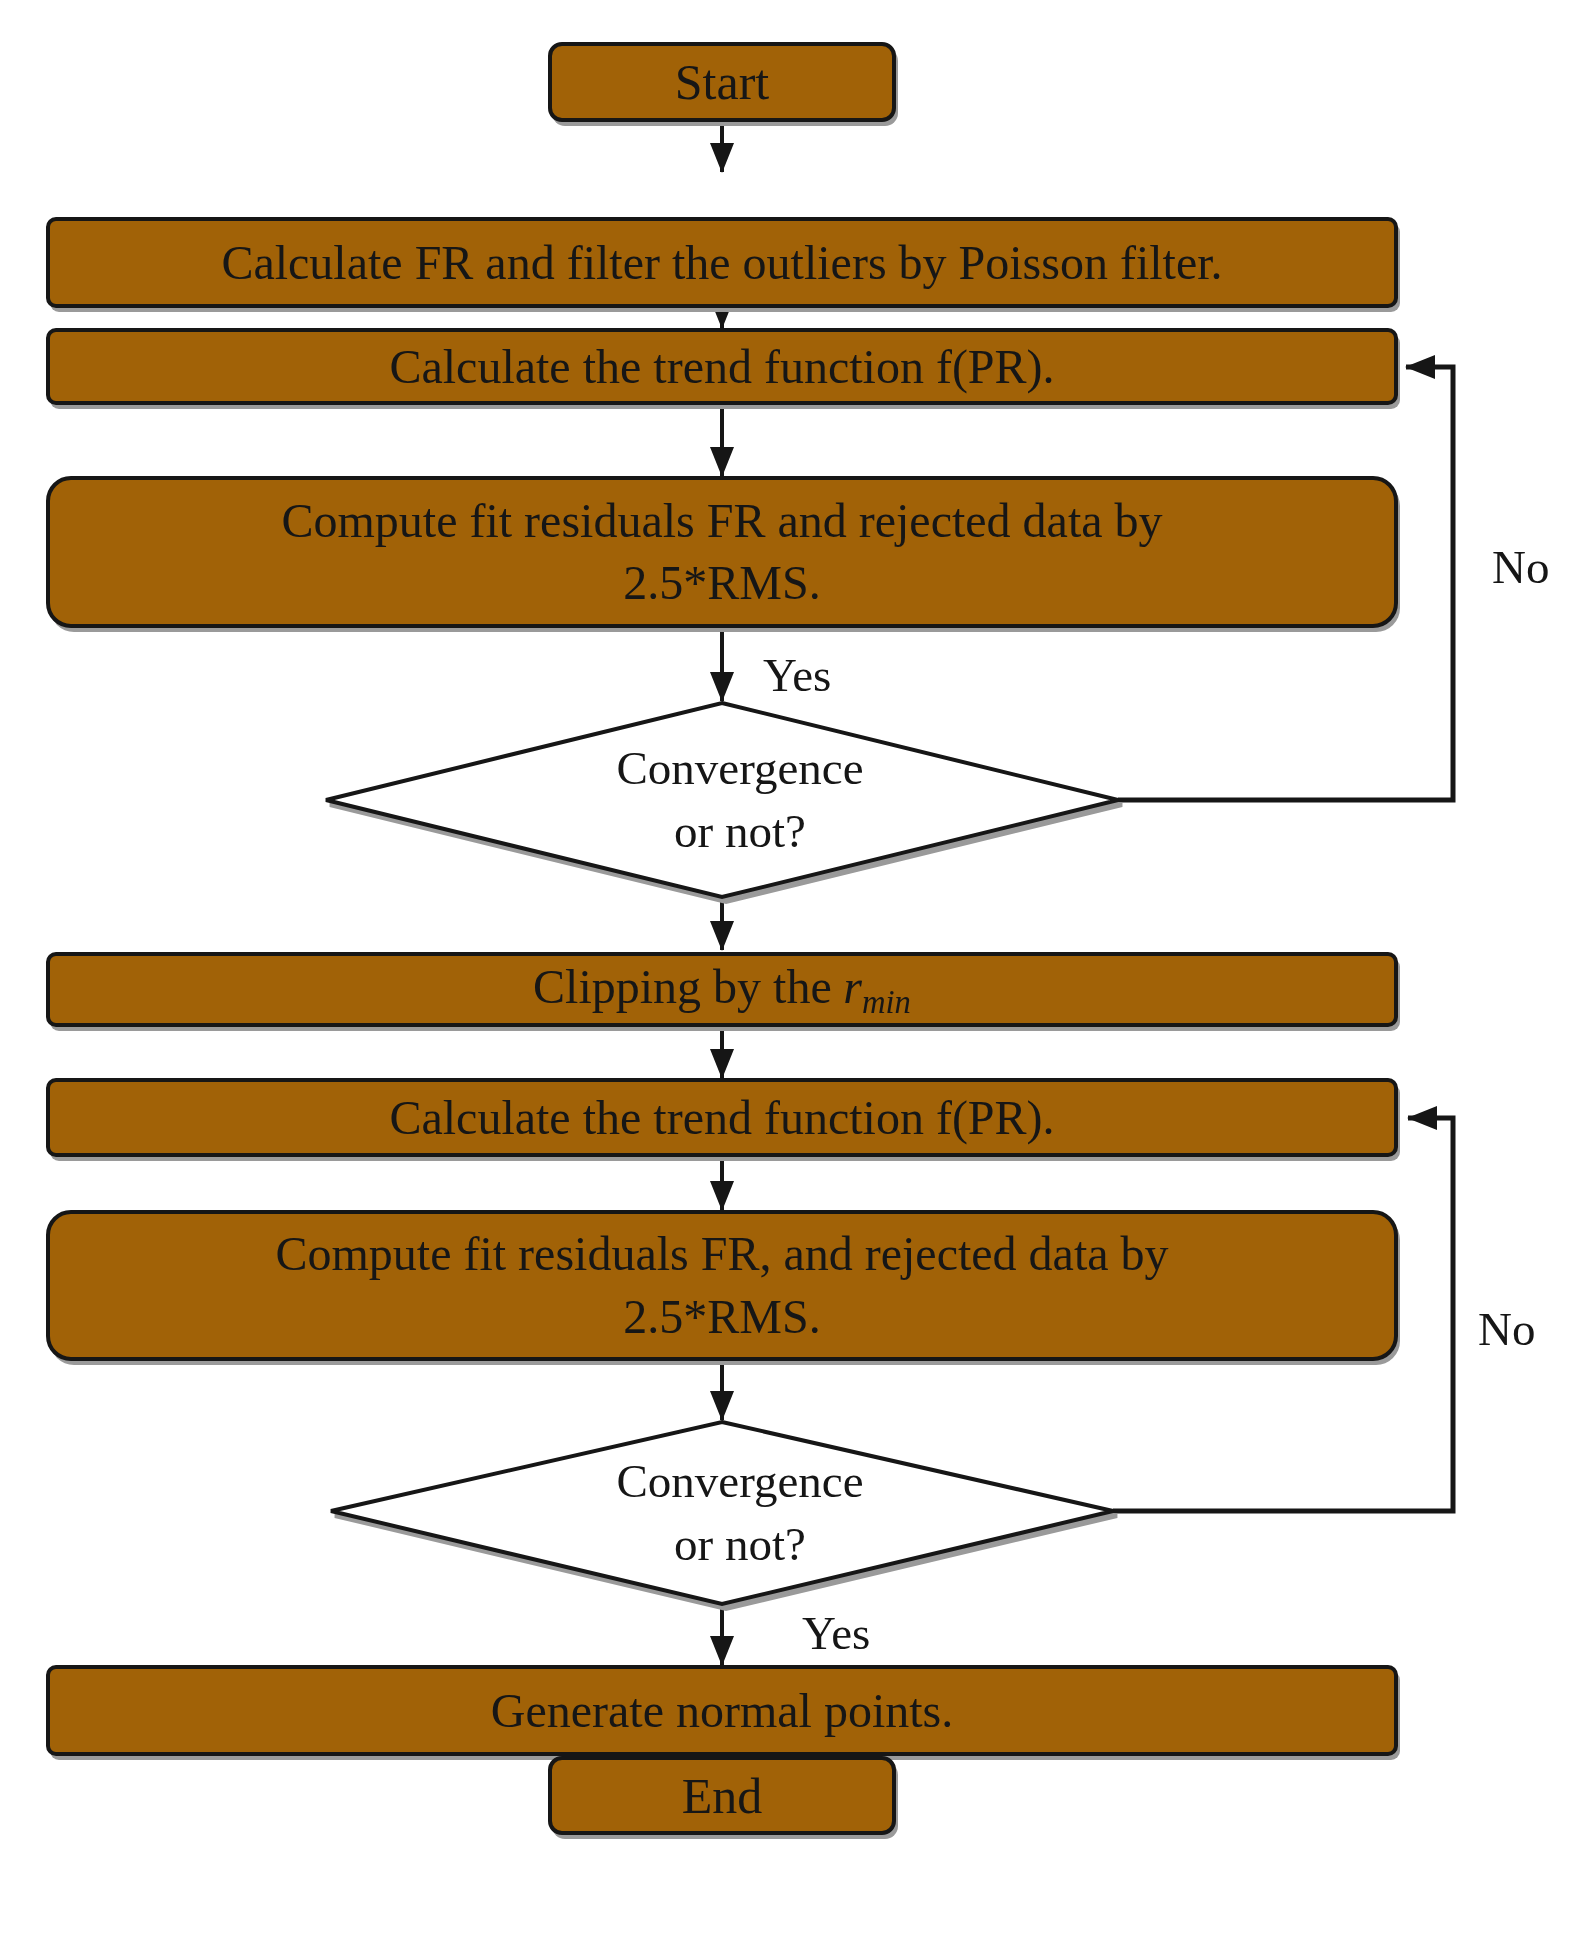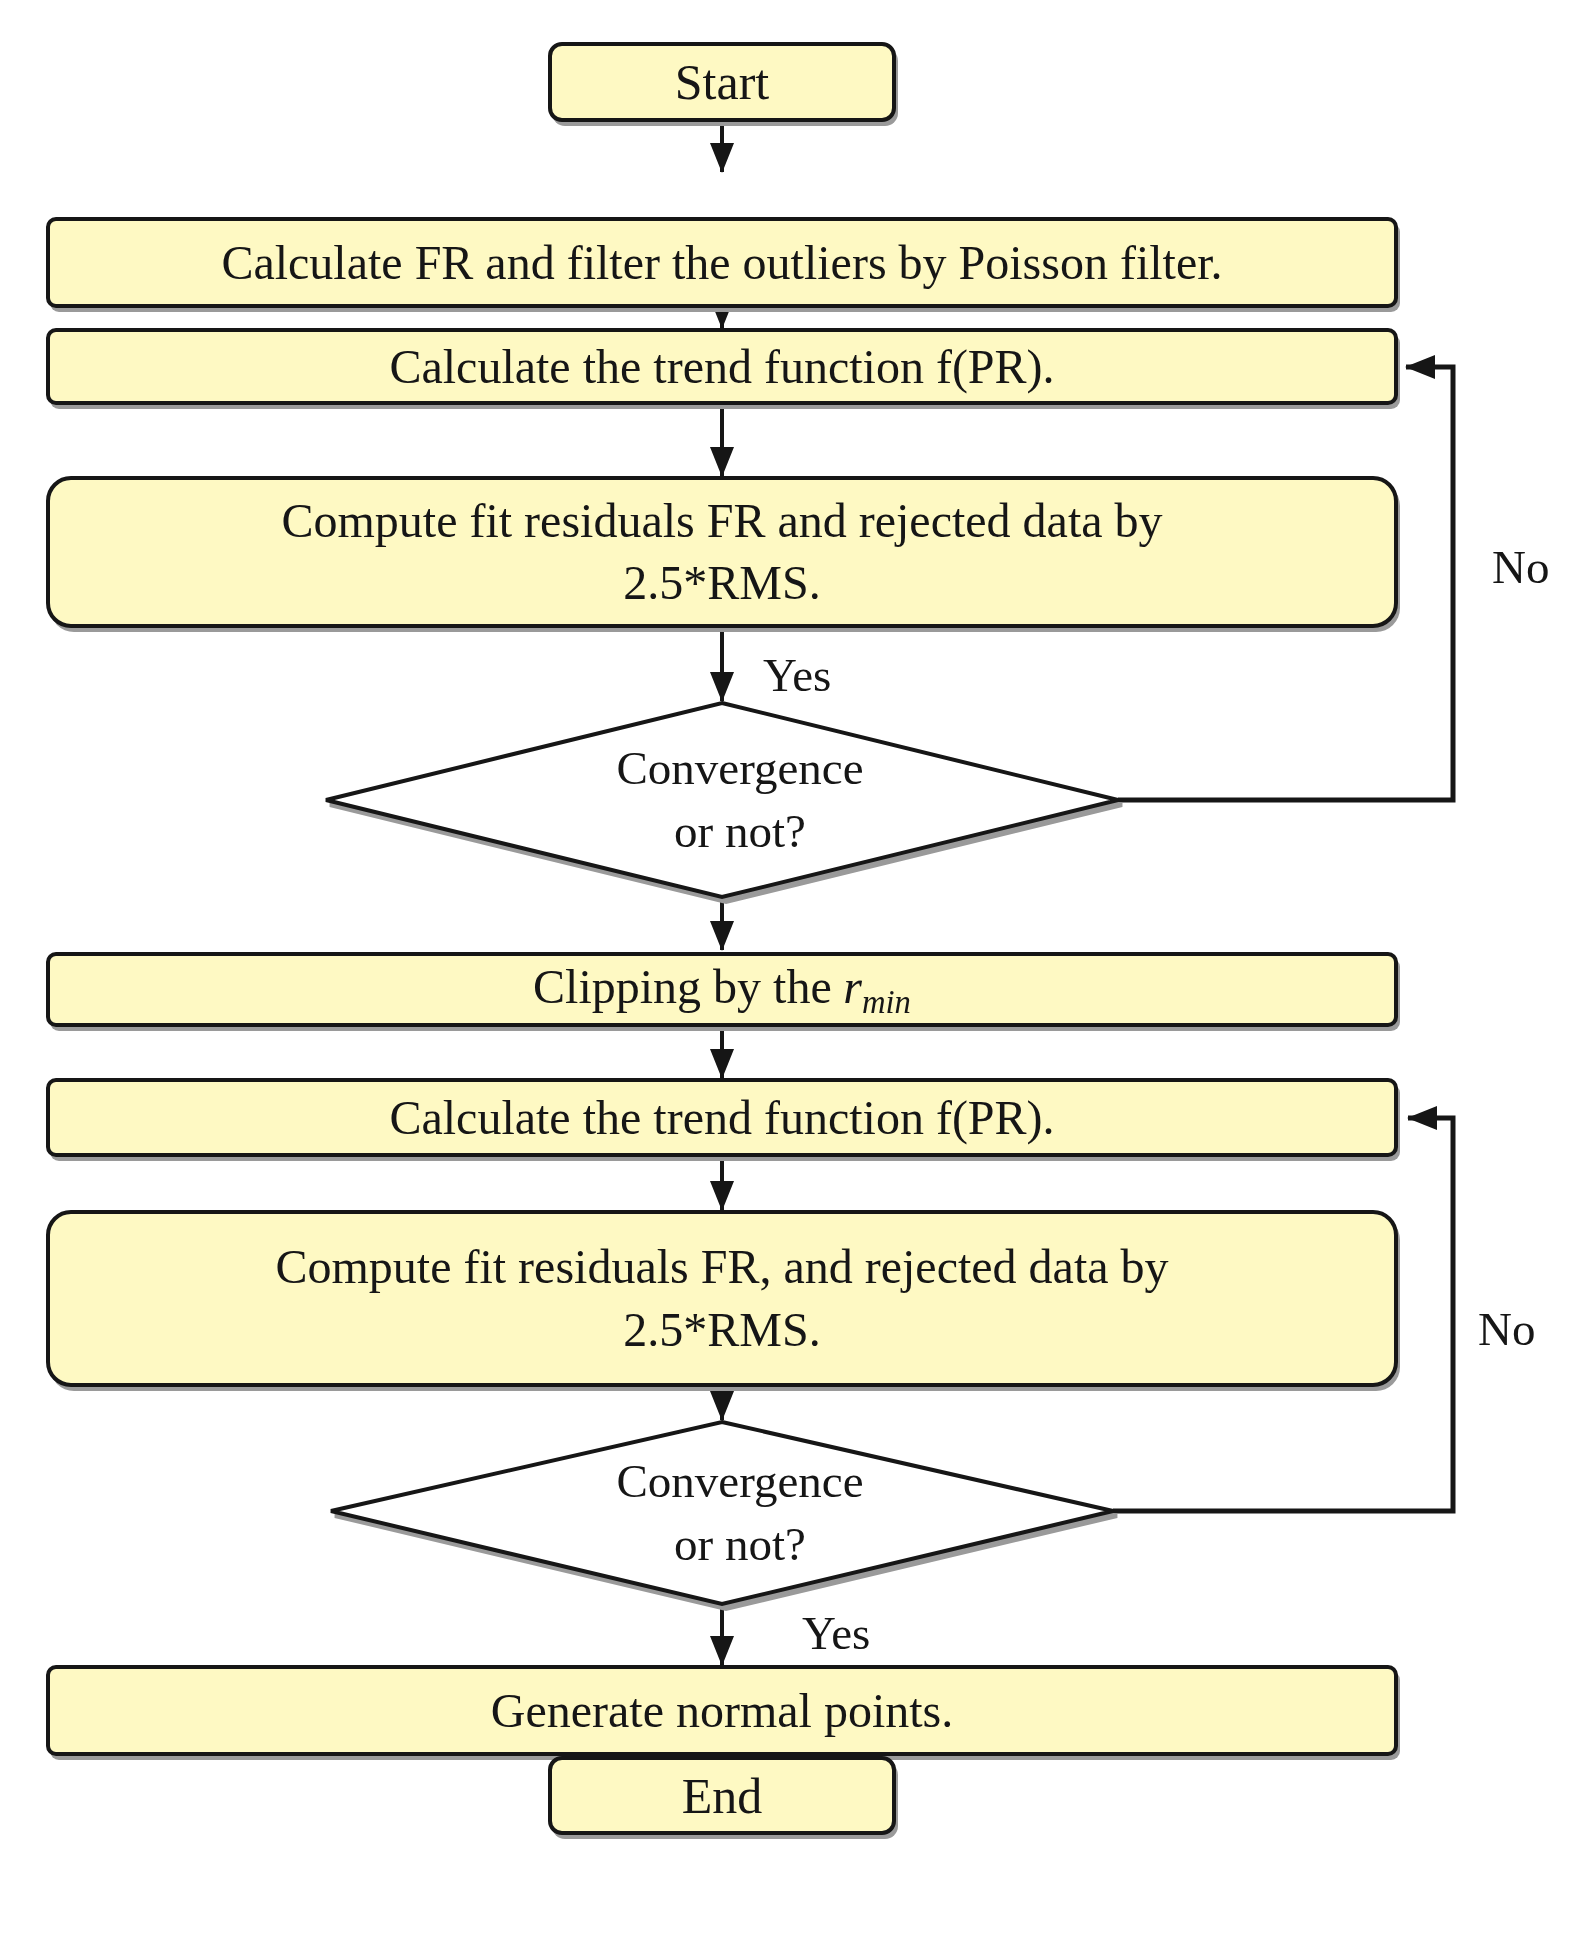--- a/index.html
+++ b/index.html
@@ -7,21 +7,21 @@
     position:relative; width:1582px; height:1959px; background:#ffffff;
     font-family:"Liberation Serif", serif; color:#161616; overflow:hidden;
   }
   svg.wires { position:absolute; left:0; top:0; width:1582px; height:1959px; }
   .wire   { stroke:#161616; stroke-width:4; fill:none; stroke-linejoin:miter; }
   .loop   { stroke:#161616; stroke-width:5; fill:none; stroke-linejoin:miter; }
   .dshadow{ fill:#9a9a9a; stroke:#9a9a9a; stroke-width:4; }
   .dmain  { fill:#ffffff; stroke:#161616; stroke-width:4; }
 
   .node {
-    position:absolute; box-sizing:border-box; background:#fef9c3;
+    position:absolute; box-sizing:border-box; background:#a16207;
     border:4px solid #161616; display:flex; align-items:center; justify-content:center;
     text-align:center; box-shadow:3px 5px 0 -1px #9a9a9a; font-size:48px;
   }
   .rect     { left:46px; width:1352px; border-radius:10px; }
   .round    { border-radius:28px; }
   .terminal { left:548px; width:348px; border-radius:14px; font-size:50px; }
   .two-line { flex-direction:column; line-height:1.3;border-radius:25px; }
 
   .dlabel { position:absolute; left:440px; width:600px; text-align:center;
             font-size:47px; line-height:1.35; }
@@ -92,21 +92,21 @@
   </div>
 
   <div class="node rect" style="top:952px; height:75px;">
     <span><span>Clipping by the</span><span class="clip-var">r</span><span class="clip-sub">min</span></span>
   </div>
 
   <div class="node rect" style="top:1078px; height:79px;">
     <span>Calculate the trend function f(PR).</span>
   </div>
 
-  <div class="node rect round two-line" style="top:1210px; height:177px;">
+  <div class="node rect round two-line" style="top:1210px; height:151px;">
     <span>Compute fit residuals FR, and rejected data by</span>
     <span>2.5*RMS.</span>
   </div>
 
   <div class="dlabel" style="top:1450px;">
     <div>Convergence</div>
     <div>or not?</div>
   </div>
 
   <div class="node rect" style="top:1665px; height:91px;">

